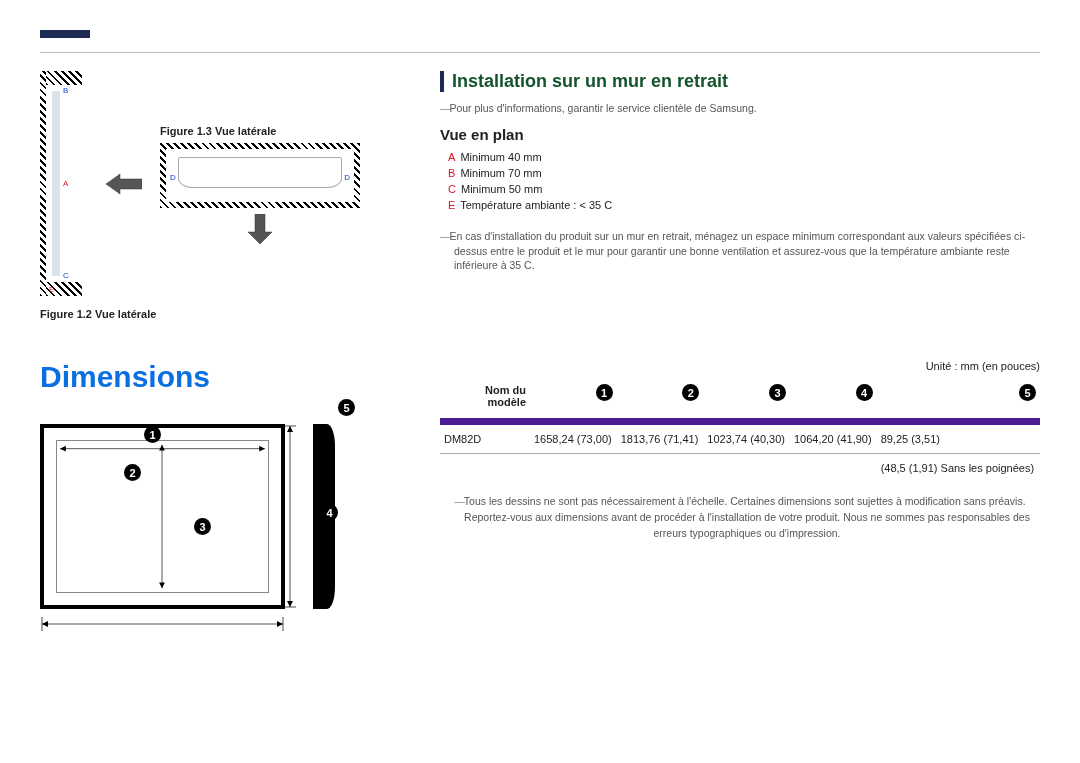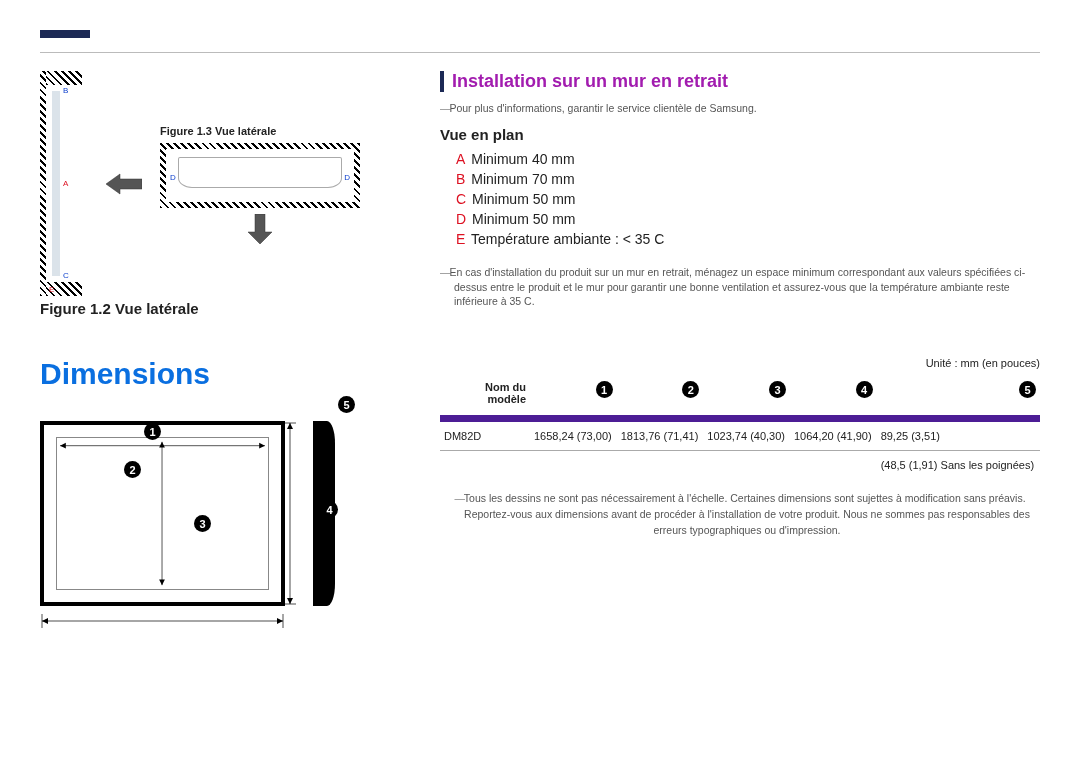--- a/index.html
+++ b/index.html
@@ -17,37 +17,37 @@
   .fig12 { width: 48px; height: 225px; position: relative; }
   .fig12 .wall-top { position: absolute; top:0; left:6px; width:36px; height:14px; background:repeating-linear-gradient(45deg,#000 0 2px,#fff 2px 5px); }
   .fig12 .wall-left { position: absolute; top:0; left:0; width:6px; height:100%; background:repeating-linear-gradient(45deg,#000 0 2px,#fff 2px 5px); }
   .fig12 .wall-bottom { position: absolute; bottom:0; left:6px; width:36px; height:14px; background:repeating-linear-gradient(45deg,#000 0 2px,#fff 2px 5px); }
   .fig12 .screen { position: absolute; top:20px; left:12px; width:8px; height:185px; background:#dbe3ea; }
   .fig12 .lbl { position:absolute; font-size:8px; color:#0a3dcc; }
   .fig12 .lblB { top:15px; left:23px; }
   .fig12 .lblA { top:108px; left:23px; color:#d12; }
   .fig12 .lblC { bottom:16px; left:23px; }
   .fig12 .lblE { bottom:2px; left:9px; color:#d12; }
-  .fig12-label { font-weight:bold; font-size:15px; margin-top:4px; }
+  .fig12-label { font-weight:bold; font-size:11px; margin-top:12px; }
   
   .fig13 { width: 200px; margin-top: 6px; }
   .fig13 .diagram { position:relative; width:200px; height:65px; }
   .fig13 .wallbox { position:absolute; top:0; left:0; right:0; bottom:0; background:repeating-linear-gradient(45deg,#000 0 2px,#fff 2px 5px); }
   .fig13 .inner { position:absolute; top:6px; left:6px; right:6px; bottom:6px; background:#fff; }
   .fig13 .slot { position:absolute; top:14px; left:18px; right:18px; bottom:20px; background:#fff; border:1px solid #aaa; border-radius: 2px 2px 14px 14px / 2px 2px 10px 10px; }
   .fig13 .lblD { position:absolute; font-size:8px; color:#0a3dcc; }
   .fig13 .lblD.l { left:10px; top:30px; }
   .fig13 .lblD.r { right:10px; top:30px; }
   .fig13 .arrow-down { text-align:center; margin-top:6px; }
   
-  .sect-h-accent { border-left: 4px solid #1c2955; padding-left: 8px; font-weight: bold; font-size: 18px; color: #a21caf; margin-bottom: 10px; }
+  .sect-h-accent { border-left: 4px solid #1c2955; padding-left: 8px; font-weight: bold; font-size: 18px; color: #14532d; margin-bottom: 10px; }
   .dash-note { font-size: 10.5px; color:#555; margin: 4px 0 12px 0; }
   .dash-note::before { content: "― "; color:#888; letter-spacing:-2px; }
   .sub-h { font-weight: bold; font-size: 15px; margin-bottom: 8px; }
-  .spec-line { font-size: 14px; margin: 4px 16px; }
+  .spec-line { font-size: 11px; margin: 4px 8px; }
   .spec-line .k { color:#d12; margin-right:2px; }
   .long-note { font-size:10.5px; color:#555; margin-top:18px; line-height:1.4; text-indent:-14px; padding-left:14px; }
   .long-note::before { content: "― "; color:#888; letter-spacing:-2px; }
   
   .lower { display:flex; gap: 30px; margin-top: 40px; }
   .dim-title { font-size: 30px; font-weight: bold; color:#0a6fe0; }
   .dim-figure { margin-top: 30px; display:flex; gap:12px; }
   .front-block { position:relative; width:245px; }
   .front-outer { width:245px; height:185px; border:4px solid #000; background:#fff; position:relative; }
   .front-inner { position:absolute; top:12px; left:12px; right:12px; bottom:12px; border:1px solid #888; }
@@ -124,21 +124,20 @@
       <div class="fig12-label">Figure 1.2 Vue latérale</div>
     </div>
 
     <div class="right-col">
       <div class="sect-h-accent">Installation sur un mur en retrait</div>
       <div class="dash-note">Pour plus d'informations, garantir le service clientèle de Samsung.</div>
       <div class="sub-h">Vue en plan</div>
       <div class="spec-line"><span class="k">A</span> <span>Minimum 40 mm</span></div>
       <div class="spec-line"><span class="k">B</span> <span>Minimum 70 mm</span></div>
       <div class="spec-line"><span class="k">C</span> <span>Minimum 50 mm</span></div>
-      <div class="spec-line"><span class="k">D</span> <span>Minimum 50 mm</span></div>
       <div class="spec-line"><span class="k">E</span> <span>Température ambiante : &lt; 35 C</span></div>
       <div class="long-note">En cas d'installation du produit sur un mur en retrait, ménagez un espace minimum correspondant aux valeurs spécifiées ci-dessus entre le produit et le mur pour garantir une bonne ventilation et assurez-vous que la température ambiante reste inférieure à 35 C.</div>
     </div>
   </div>
 
   <div class="lower">
     <div class="left-col">
       <div class="dim-title">Dimensions</div>
       <div class="dim-figure">
         <div class="front-block">

